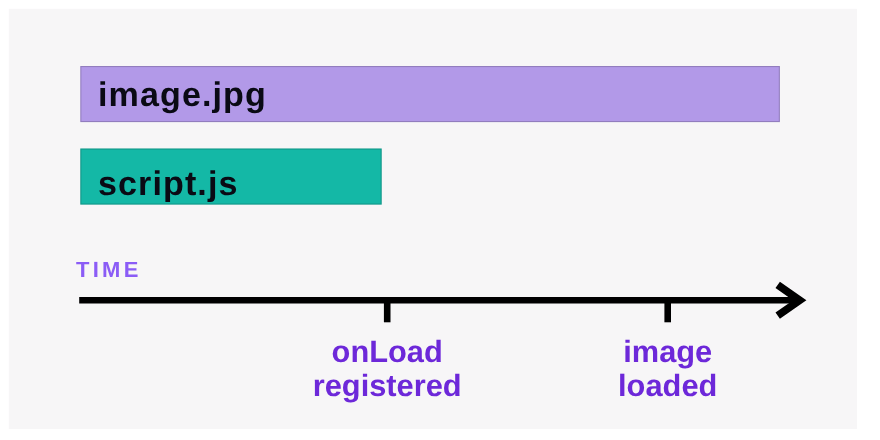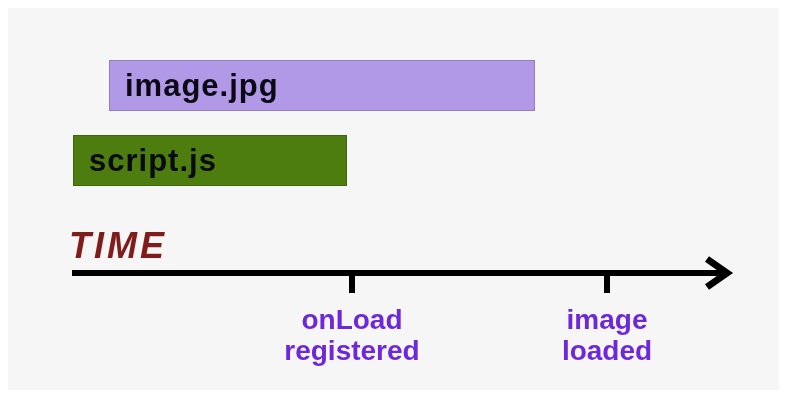--- a/index.html
+++ b/index.html
@@ -34,32 +34,31 @@
     border: 1px solid rgba(0,0,0,0.18);
   }
   .bar-label {
     font-size: 31px;
     font-weight: bold;
     letter-spacing: 1px;
     color: #0a0a14;
     padding-left: 15px;
     white-space: nowrap;
   }
-  .bar-image  { left: 65px; top: 52px;  width: 426px; margin-left: 36px; }
+  .bar-image  { left: 65px; top: 52px;  width: 636px; }
   .bar-script { left: 65px; top: 127px; width: 274px; }
   .axis-label {
     position: absolute;
     left: 61px;
     top: 223px;
-    font-size: 36px;
+    font-size: 20px;
     font-weight: bold;
     letter-spacing: 3px;
-    color: #7f1d1d;
+    color: #8b5cf6;
     line-height: 30px;
-    font-style: italic;
   }
   .axis-svg {
     position: absolute;
     left: 0;
     top: 0;
     width: 771px;
     height: 382px;
   }
   .tick-label {
     position: absolute;
@@ -78,21 +77,21 @@
 </head>
 <body>
 
 <div class="page">
   <div class="canvas" style="background-color: rgb(247, 246, 247);">
 
     <div class="bar bar-image" style="background-color: rgb(178, 153, 232);">
       <span class="bar-label">image.jpg</span>
     </div>
 
-    <div class="bar bar-script" style="background-color: #4d7c0f;">
+    <div class="bar bar-script" style="background-color: #14b8a6; align-items: flex-end;">
       <span class="bar-label">script.js</span>
     </div>
 
     <div class="axis-label">TIME</div>
 
     <svg class="axis-svg" viewBox="0 0 771 382" aria-hidden="true">
       <line x1="64" y1="265" x2="713" y2="265" stroke="#000000" stroke-width="6"></line>
       <path d="M 699 251 L 719 265 L 699 279" stroke="#000000" stroke-width="7" fill="none"></path>
       <line x1="344" y1="263" x2="344" y2="285" stroke="#000000" stroke-width="6"></line>
       <line x1="599" y1="263" x2="599" y2="285" stroke="#000000" stroke-width="6"></line>

